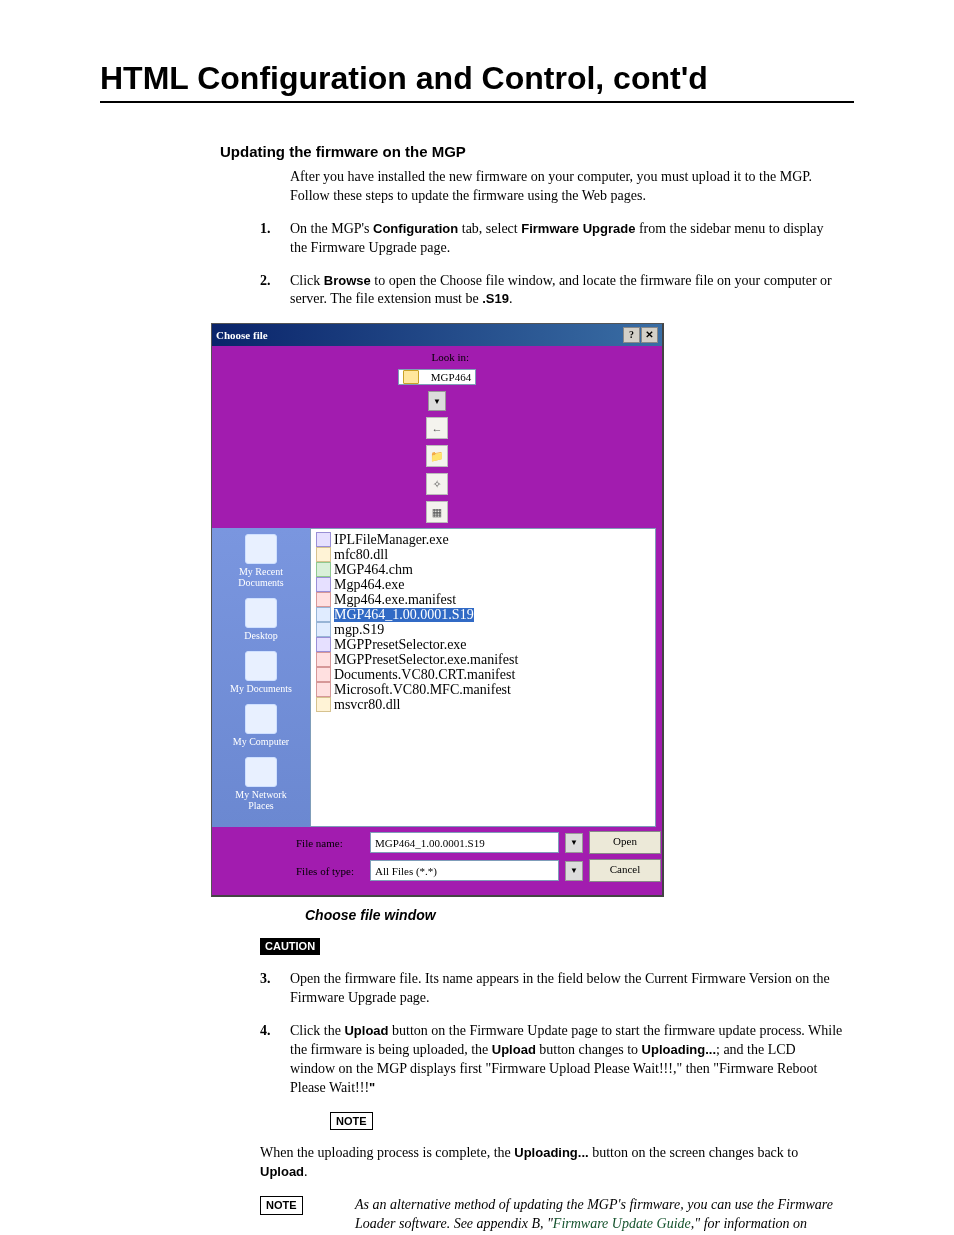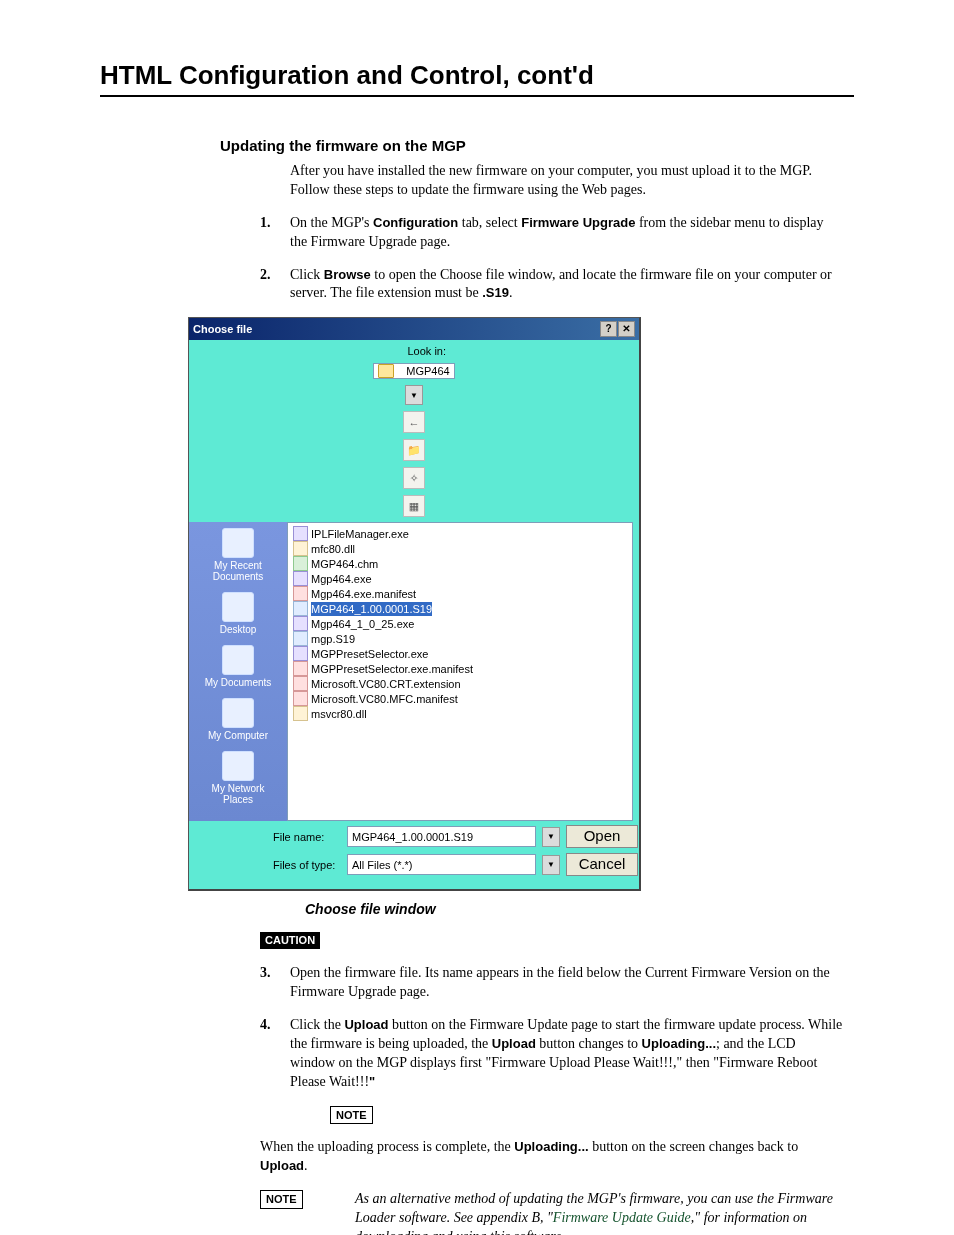--- a/index.html
+++ b/index.html
@@ -13,21 +13,21 @@
   }
   .page {
     padding: 60px 100px 40px 100px;
     box-sizing: border-box;
     min-height: 1235px;
     position: relative;
   }
   .section-title {
     font-family: Arial, Helvetica, sans-serif;
     font-weight: bold;
-    font-size: 26px;
+    font-size: 32px;
     border-bottom: 2px solid #000;
     padding-bottom: 4px;
     margin-bottom: 40px;
   }
   .subsection-title {
     font-family: Arial, Helvetica, sans-serif;
     font-weight: bold;
     font-size: 15px;
     margin: 0 0 8px 120px;
   }
@@ -126,27 +126,27 @@
     font-size: 13px;
   }
   .footer .pnum {
     font-weight: bold;
     margin-right: 14px;
   }
 
   
   .dialog {
     width: 450px;
-    margin: 4px 0 4px 88px;
+    margin: 4px 0 4px 111px;
     border: 1px solid #555;
     border-right: 2px solid #444;
     border-bottom: 2px solid #444;
-    font-family: Liberation Sans, sans-serif;
+    font-family: Liberation Serif, serif;
     font-size: 11px;
-    background: #5eead4;
+    background: #a21caf;
   }
   .titlebar {
     background: linear-gradient(to right, #0a246a, #3a6ea5);
     color: #fff;
     font-weight: bold;
     padding: 3px 4px;
     display: flex;
     align-items: center;
     justify-content: space-between;
   }
@@ -248,21 +248,21 @@
     margin: 0 6px 0 0;
     padding: 3px 4px;
     min-height: 190px;
   }
   .file-row {
     display: flex;
     align-items: center;
     gap: 3px;
     padding: 0 1px;
     line-height: 14px;
-    font-size: 11px;
+    font-size: 14px;
     color: #000;
   }
   .file-row.selected .fname {
     background: #316ac5;
     color: #fff;
   }
   .fic {
     width: 13px;
     height: 13px;
     background: #eee;
@@ -295,21 +295,21 @@
     align-items: center;
     padding: 0 4px;
   }
   .winbtn {
     width: 70px;
     height: 21px;
     border: 1px solid #888;
     background: #ece9d8;
     text-align: center;
     line-height: 19px;
-    font-size: 15px;
+    font-size: 11px;
   }
 </style>
 </head>
 <body>
 
 <div class="page">
 
   <div class="section-title">HTML Configuration and Control, cont'd</div>
 
   <div class="subsection-title">Updating the firmware on the MGP</div>
@@ -378,38 +378,34 @@
           </div>
         <div class="file-row">
             <span class="fic man"></span>
             <span class="fname">Mgp464.exe.manifest</span>
           </div>
         <div class="file-row selected">
             <span class="fic s19"></span>
             <span class="fname">MGP464_1.00.0001.S19</span>
           </div>
         <div class="file-row">
-            <span class="fic exe"></span>
-            <span class="fname">Mgp464_1_0_25.exe</span>
-          </div>
-        <div class="file-row">
             <span class="fic s19"></span>
             <span class="fname">mgp.S19</span>
           </div>
         <div class="file-row">
             <span class="fic exe"></span>
             <span class="fname">MGPPresetSelector.exe</span>
           </div>
         <div class="file-row">
             <span class="fic man"></span>
             <span class="fname">MGPPresetSelector.exe.manifest</span>
           </div>
         <div class="file-row">
             <span class="fic man"></span>
-            <span class="fname">Microsoft.VC80.CRT.extension</span>
+            <span class="fname">Documents.VC80.CRT.manifest</span>
           </div>
         <div class="file-row">
             <span class="fic man"></span>
             <span class="fname">Microsoft.VC80.MFC.manifest</span>
           </div>
         <div class="file-row">
             <span class="fic dll"></span>
             <span class="fname">msvcr80.dll</span>
           </div>
       </div>

